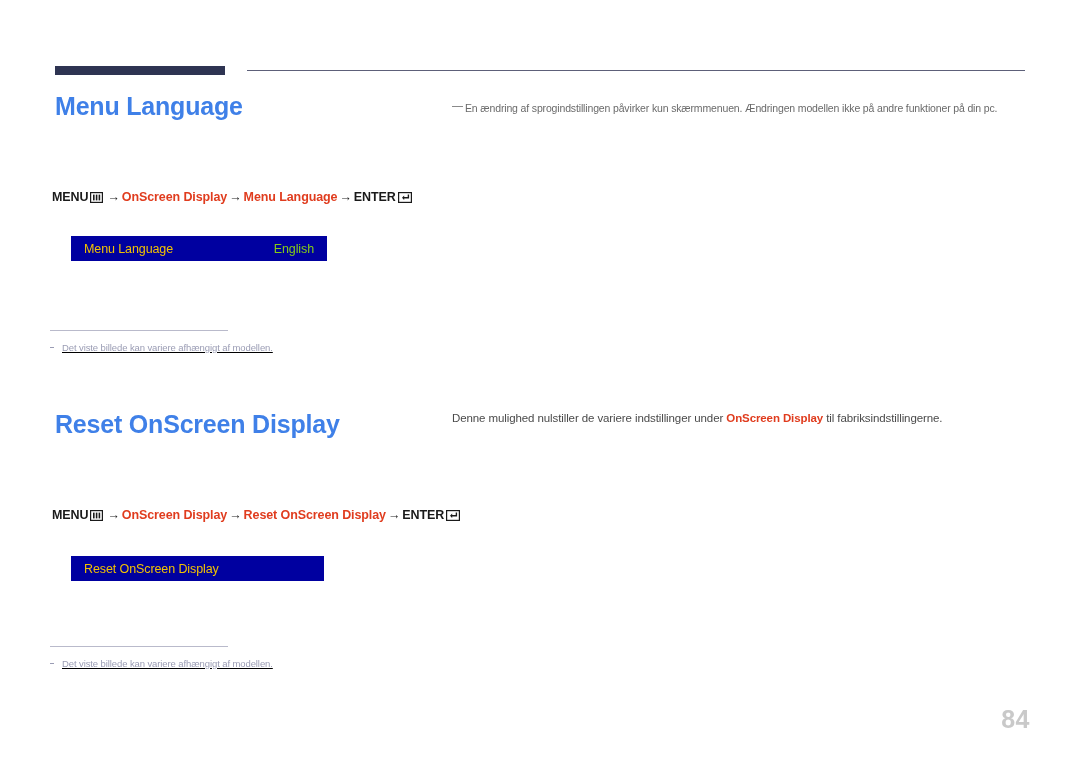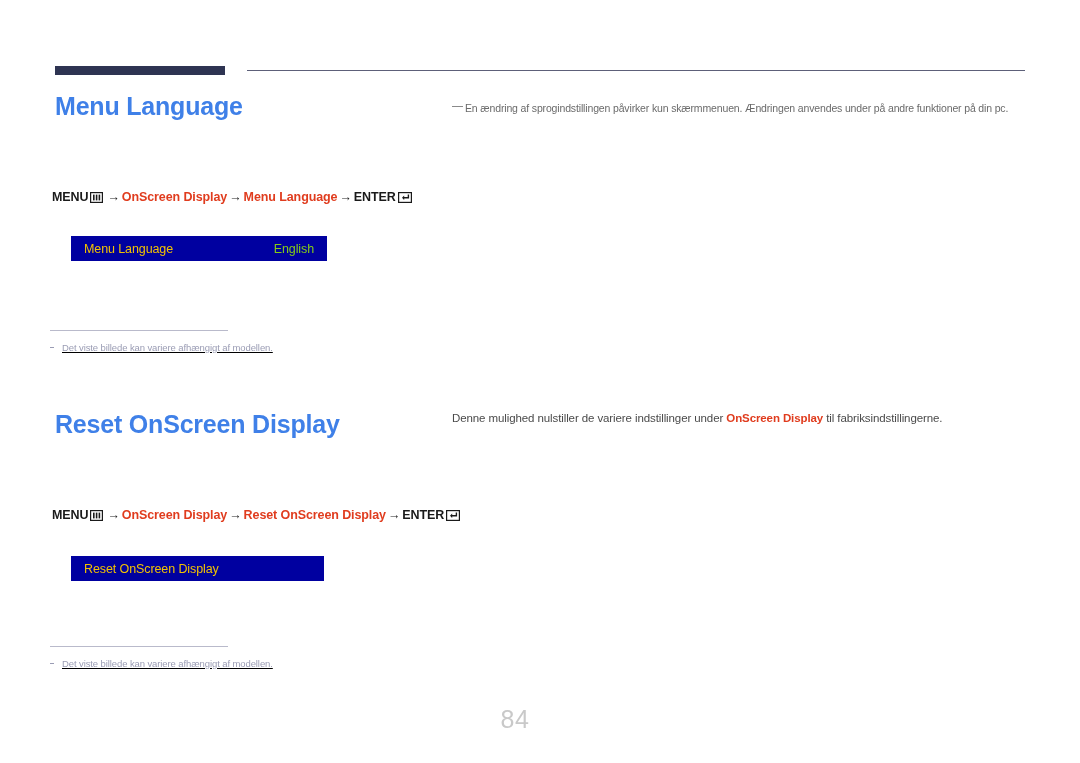--- a/index.html
+++ b/index.html
@@ -181,24 +181,24 @@
     vertical-align: 3px;
     margin-right: 8px;
   }
 
   
   .pagenum {
     position: absolute;
     left: 0;
     top: 705px;
     width: 1030px;
-    text-align: center;
+    text-align: right;
     font-size: 25px;
     color: #c9c9c9;
-    font-weight: normal;
+    font-weight: bold;
     letter-spacing: 0.5px;
   }
 </style>
 </head>
 <body>
 
 <div class="page">
 
   <div class="top-rule">
     <div class="thick"></div>
@@ -216,21 +216,21 @@
           <rect x="5.8" y="2.6" width="1.6" height="5.8" fill="#1a1a1a"></rect>
           <rect x="8.6" y="2.6" width="1.6" height="5.8" fill="#1a1a1a"></rect>
         </svg></span><span class="arrow">→</span><span class="accent">OnScreen Display</span><span class="arrow">→</span><span class="accent">Menu Language</span><span class="arrow">→</span><span>ENTER</span><span class="keyglyph"><svg width="14" height="11" viewBox="0 0 14 11">
           <rect x="0.5" y="0.5" width="13" height="10" fill="none" stroke="#1a1a1a" stroke-width="1.4"></rect>
           <path d="M10.4 2.6 v3.2 H5.2" fill="none" stroke="#1a1a1a" stroke-width="1.4"></path>
           <path d="M6.2 3.6 L4 5.8 L6.2 8.0 Z" fill="#1a1a1a"></path>
         </svg></span>
     </div>
 
     <div class="rightcol">
-      <div class="rc-note"><span class="dashmark"></span><span>En ændring af sprogindstillingen påvirker kun skærmmenuen. Ændringen anvendes under på andre funktioner på din pc.</span></div>
+      <div class="rc-note"><span class="dashmark"></span><span>En ændring af sprogindstillingen påvirker kun skærmmenuen. Ændringen modellen ikke på andre funktioner på din pc.</span></div>
     </div>
 
     <div class="osdbox osd-1">
       <span class="osd-label">Menu Language</span>
       <span class="osd-value">English</span>
     </div>
 
     <div class="footnote fn-1">
       <div class="fn-rule"></div>
       <div class="fn-text"><span class="fn-bullet"></span><span>Det viste billede kan variere afhængigt af modellen.</span></div>

